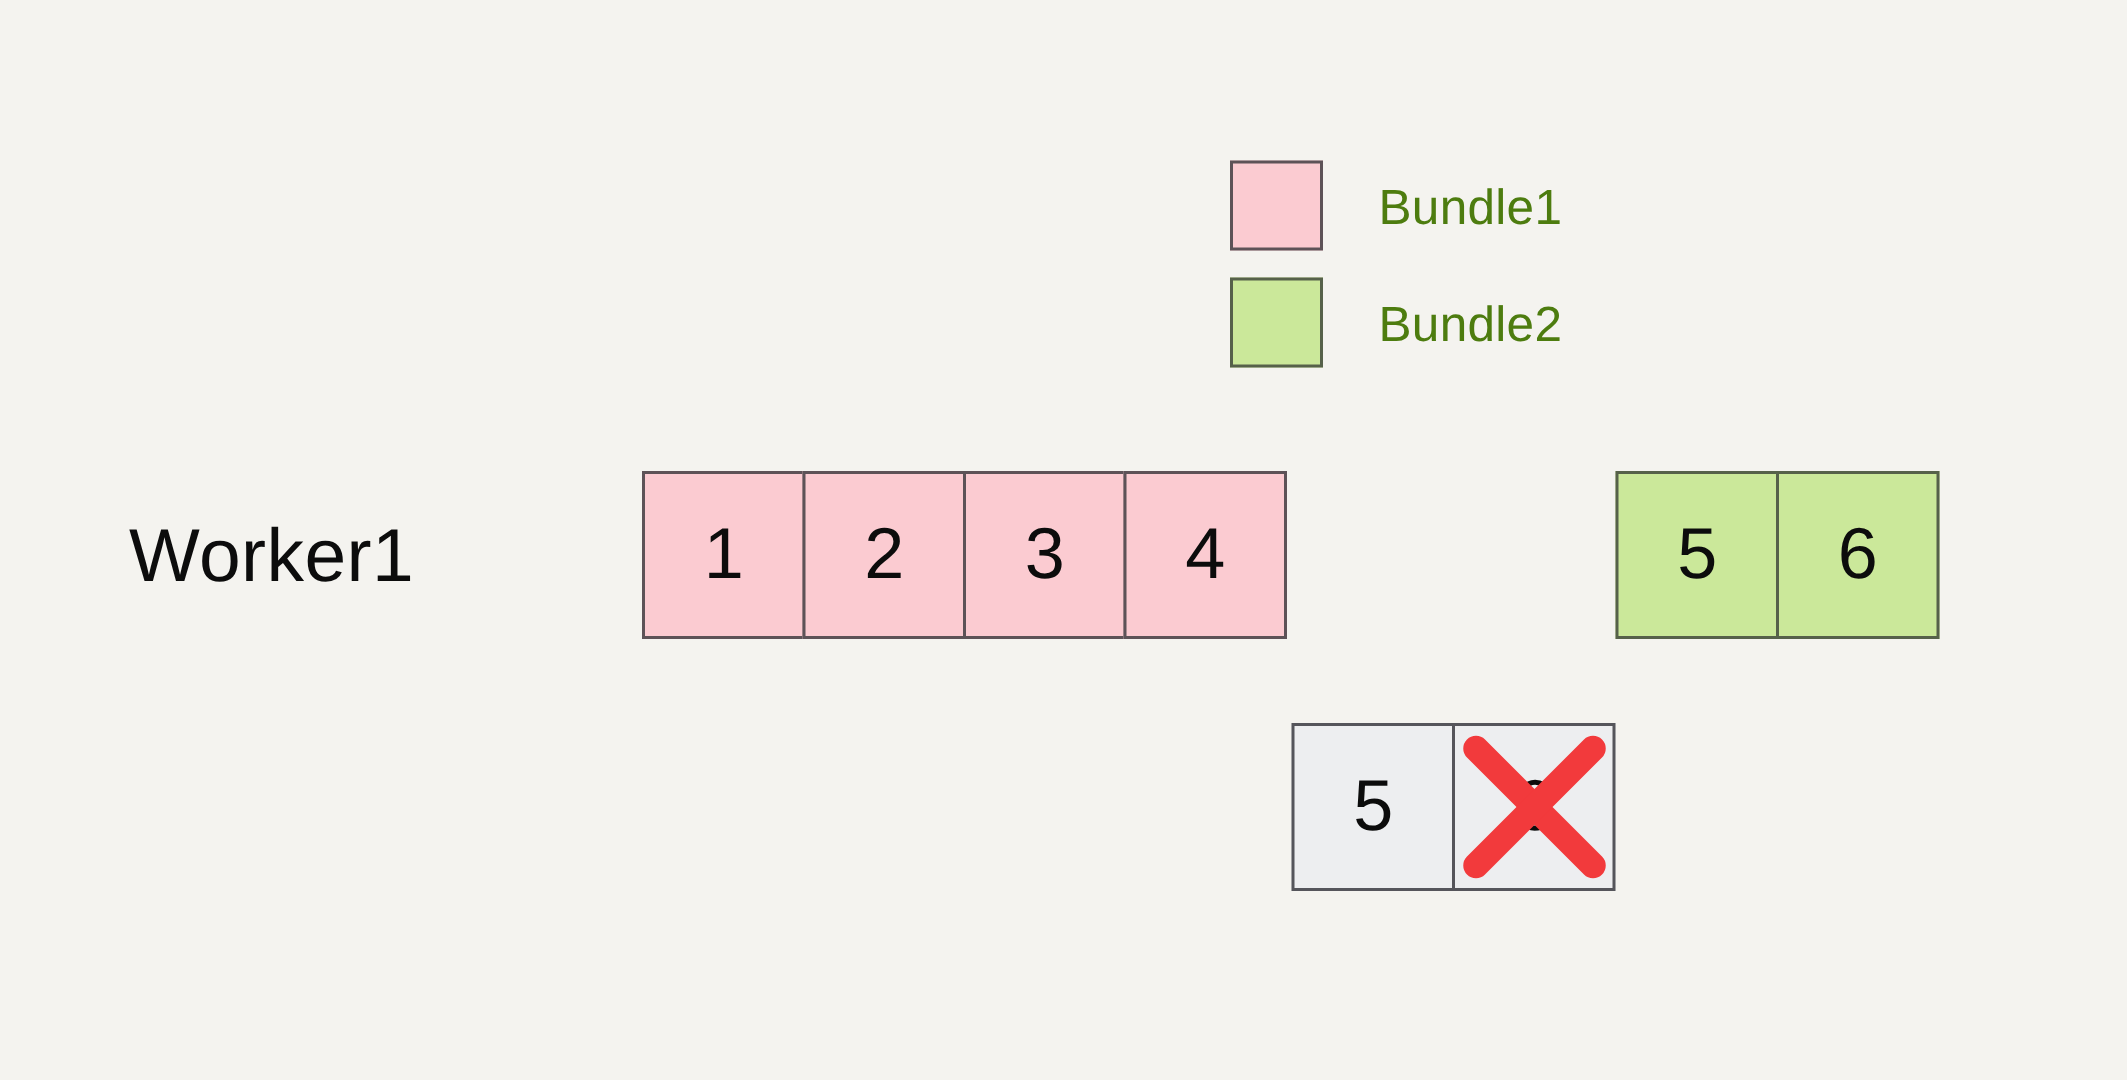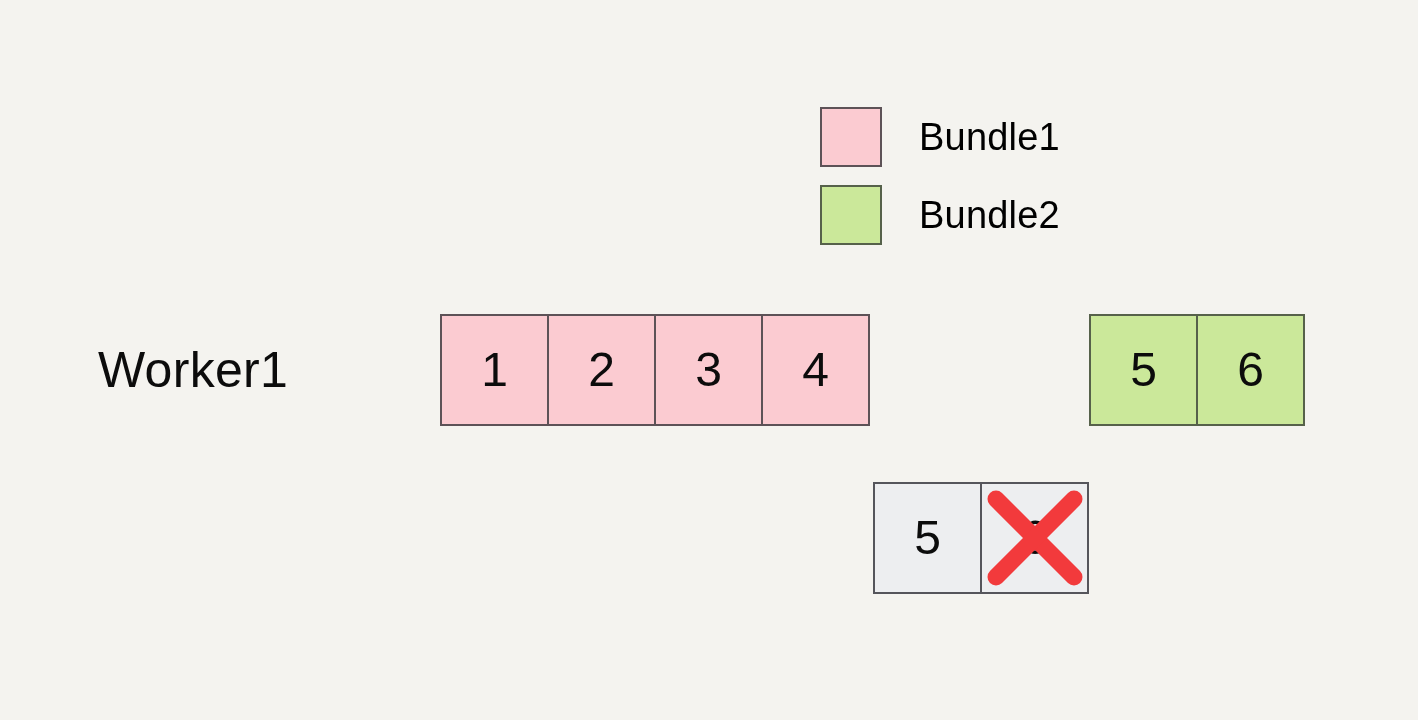--- a/index.html
+++ b/index.html
@@ -38,31 +38,31 @@
     width: 62px;
     height: 60px;
     box-sizing: border-box;
     border: 2px solid #5a5055;
   }
   .legend-swatch.pink  { background: #fbcbd1; border-color: #5d5257; }
   .legend-swatch.green { background: #cbe89a; border-color: #56614a; }
 
   .legend-label {
     margin-left: 37px;
-    font-size: 38px;
-    color: #000000;
+    font-size: 33px;
+    color: #4d7c0f;
     line-height: 1;
     white-space: nowrap;
     letter-spacing: 0.2px;
   }
 
   
   .row {
     position: absolute;
-    left: 12px;
+    left: 0;
     width: 1240px;
     height: 112px;
     text-decoration: underline;
   }
   #row-worker1 { top: 314px; }
   #row-worker2 { top: 482px; }
 
   .worker-label {
     position: absolute;
     left: 86px;

